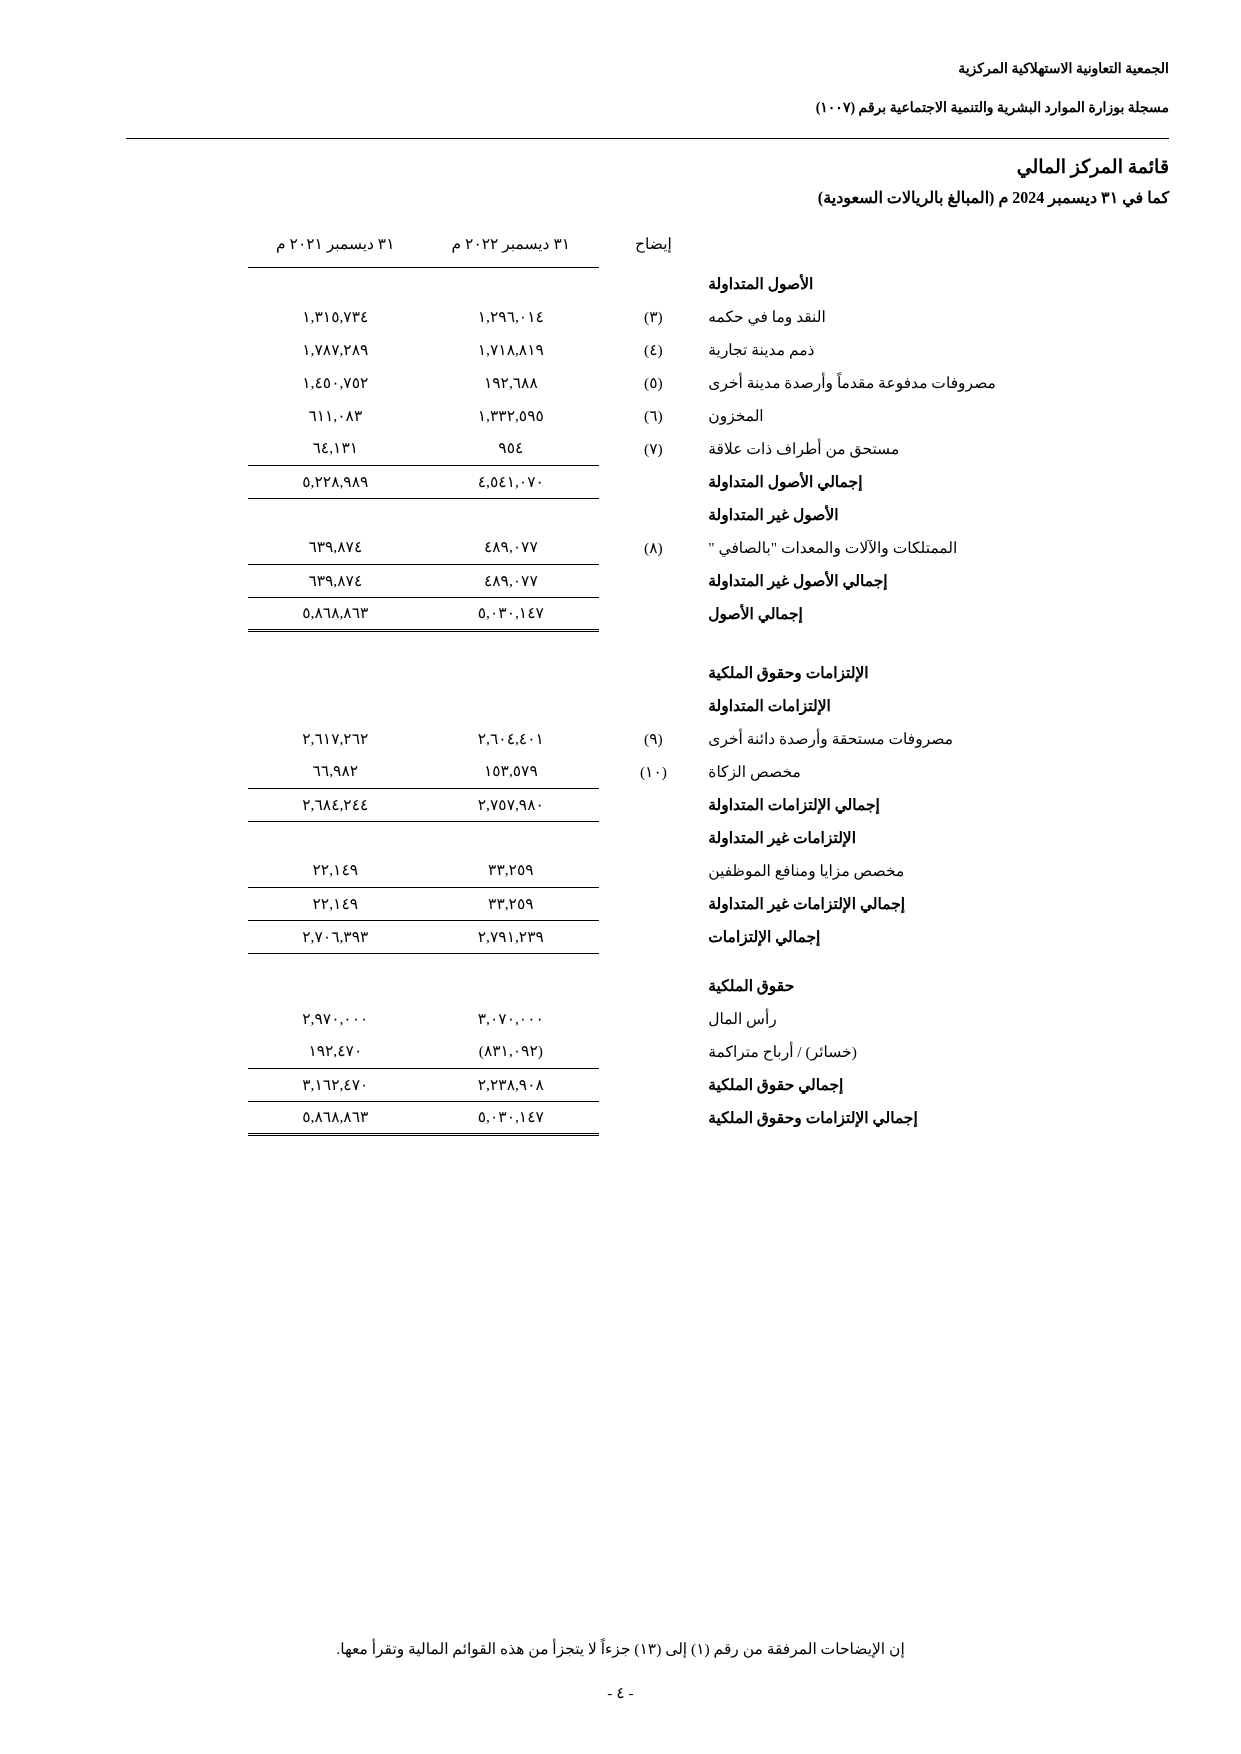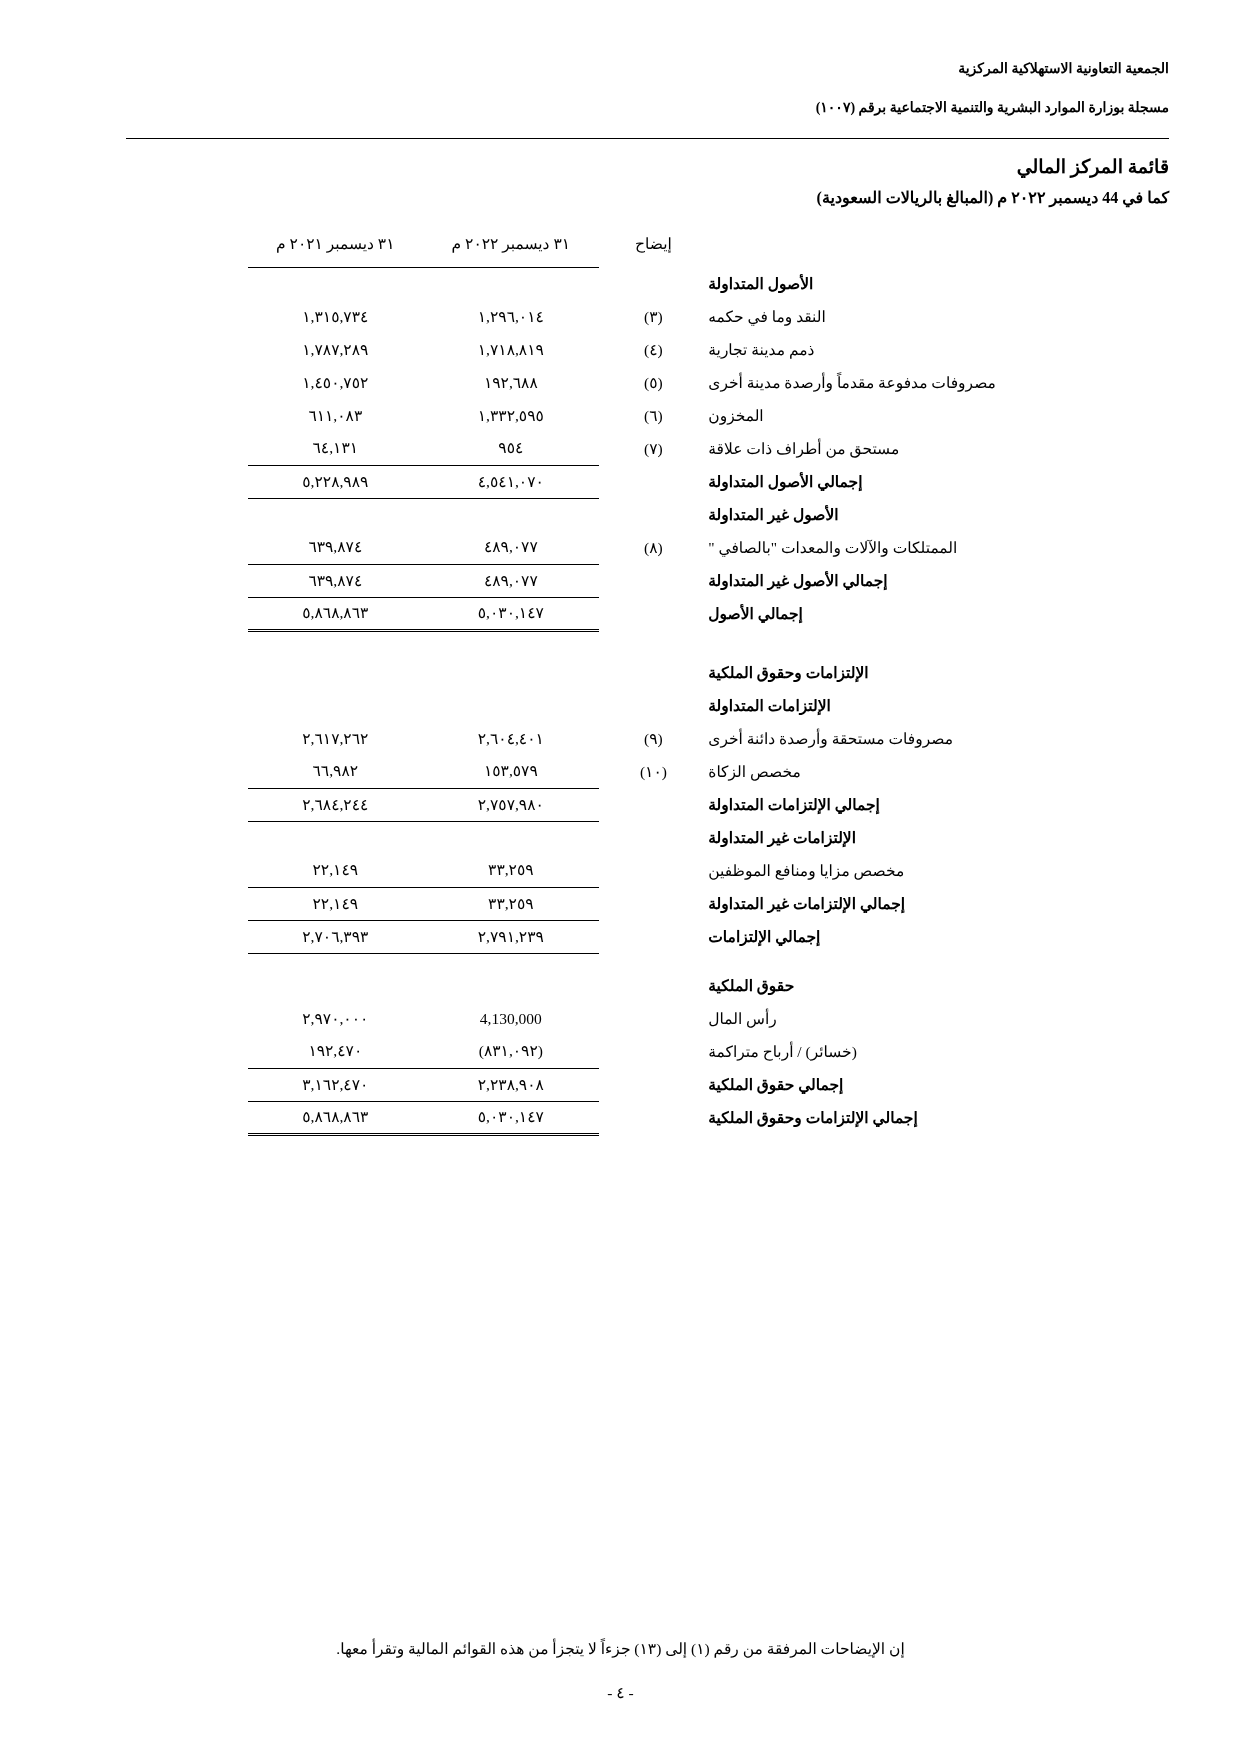--- a/index.html
+++ b/index.html
@@ -121,21 +121,21 @@
 
   <div class="hdr-wrap">
     <div class="hdr-line">الجمعية التعاونية الاستهلاكية المركزية</div>
     <div class="hdr-line">مسجلة بوزارة الموارد البشرية والتنمية الاجتماعية برقم (١٠٠٧)</div>
   </div>
 
   <div class="hdr-rule"></div>
 
   <div class="title-block">
     <div class="title">قائمة المركز المالي</div>
-    <div class="subtitle">كما في 44 ديسمبر ٢٠٢٢ م (المبالغ بالريالات السعودية)</div>
+    <div class="subtitle">كما في ٣١ ديسمبر 2024 م (المبالغ بالريالات السعودية)</div>
   </div>
 
   <table class="fin">
     <tbody>
       <tr class="r-head">
         <td class="c-label"></td>
         <td class="c-note colhead colhead-cell">إيضاح</td>
         <td class="c-num colhead colhead-cell rule-under">٣١ ديسمبر ٢٠٢٢ م</td>
         <td class="c-num colhead colhead-cell rule-under">٣١ ديسمبر ٢٠٢١ م</td>
         <td class="c-pad"></td>
@@ -313,21 +313,21 @@
         <td class="c-label sec">حقوق الملكية</td>
         <td class="c-note"></td>
         <td class="c-num"></td>
         <td class="c-num"></td>
         <td class="c-pad"></td>
       </tr>
 
       <tr class="r">
         <td class="c-label">رأس المال</td>
         <td class="c-note"></td>
-        <td class="c-num num">4,130,000</td>
+        <td class="c-num num">٣,٠٧٠,٠٠٠</td>
         <td class="c-num num">٢,٩٧٠,٠٠٠</td>
         <td class="c-pad"></td>
       </tr>
 
       <tr class="r">
         <td class="c-label">(خسائر) / أرباح متراكمة</td>
         <td class="c-note"></td>
         <td class="c-num num rule-under">(٨٣١,٠٩٢)</td>
         <td class="c-num num rule-under">١٩٢,٤٧٠</td>
         <td class="c-pad"></td>

